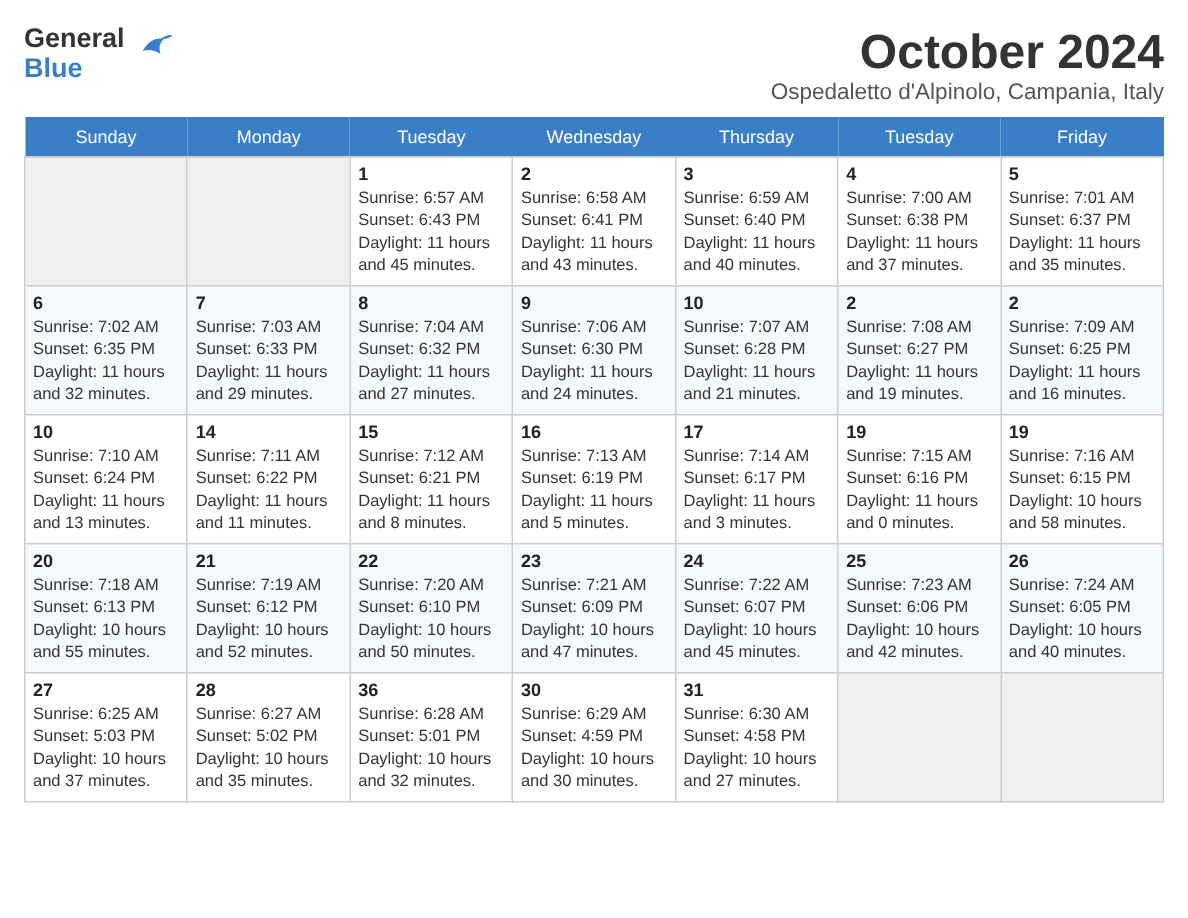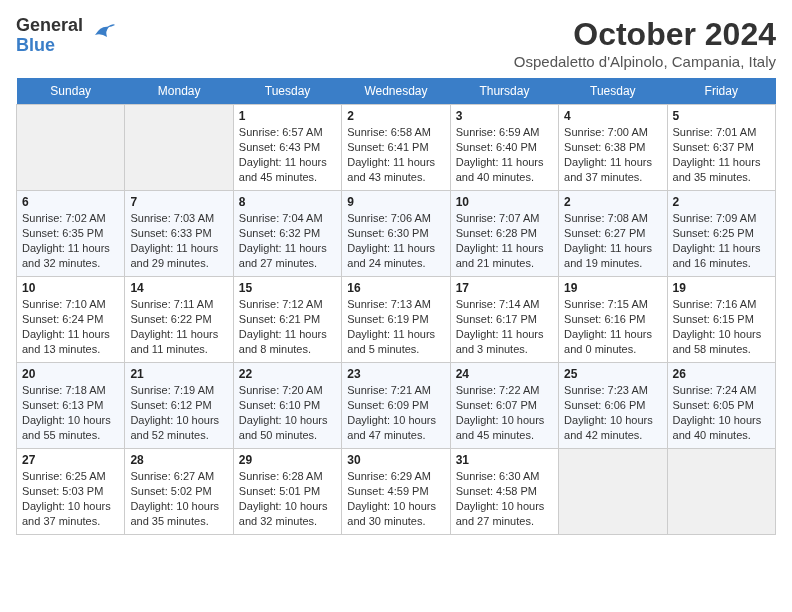--- a/index.html
+++ b/index.html
@@ -231,21 +231,21 @@
       <tr>
         <td>
           <span class="day-num">27</span>
           <div class="day-info">Sunrise: 6:25 AM<br>Sunset: 5:03 PM<br>Daylight: 10 hours and 37 minutes.</div>
         </td>
         <td>
           <span class="day-num">28</span>
           <div class="day-info">Sunrise: 6:27 AM<br>Sunset: 5:02 PM<br>Daylight: 10 hours and 35 minutes.</div>
         </td>
         <td>
-          <span class="day-num">29</span>
+          <span class="day-num">36</span>
           <div class="day-info">Sunrise: 6:28 AM<br>Sunset: 5:01 PM<br>Daylight: 10 hours and 32 minutes.</div>
         </td>
         <td>
           <span class="day-num">30</span>
           <div class="day-info">Sunrise: 6:29 AM<br>Sunset: 4:59 PM<br>Daylight: 10 hours and 30 minutes.</div>
         </td>
         <td>
           <span class="day-num">31</span>
           <div class="day-info">Sunrise: 6:30 AM<br>Sunset: 4:58 PM<br>Daylight: 10 hours and 27 minutes.</div>
         </td>

